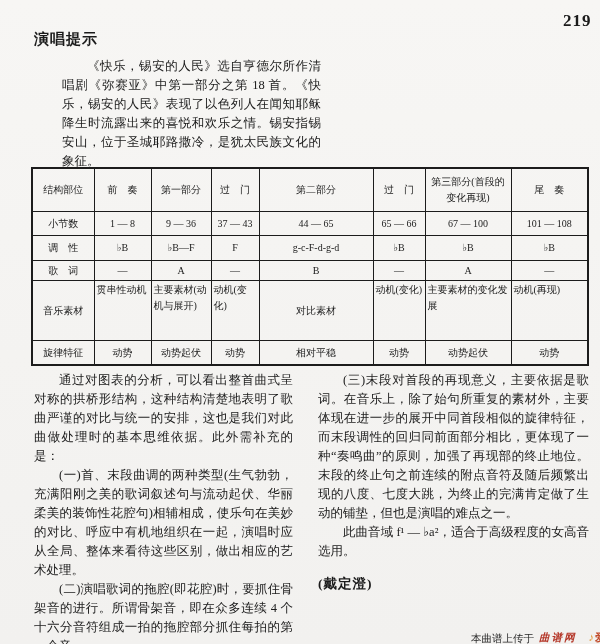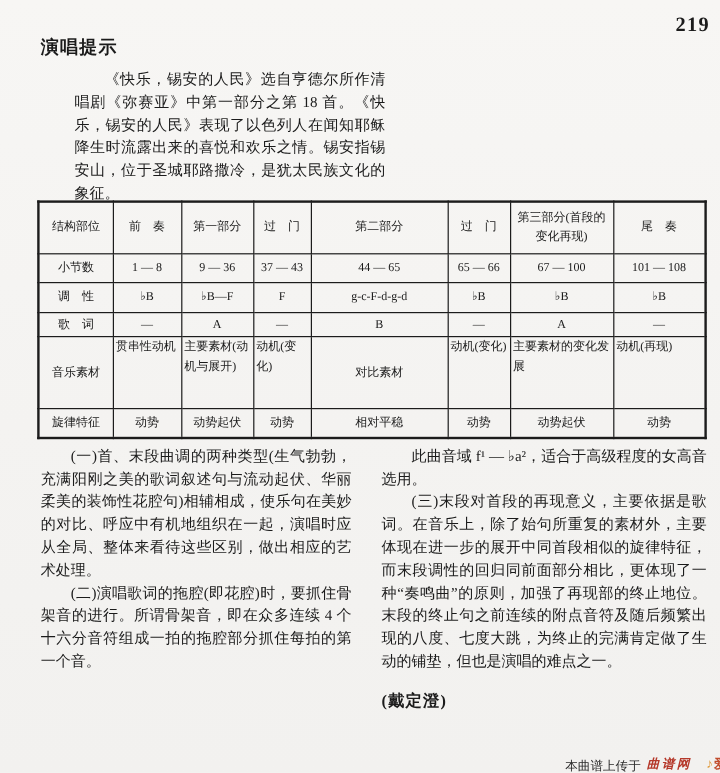--- a/index.html
+++ b/index.html
@@ -153,27 +153,28 @@
       <td>动势</td>
       <td>相对平稳</td>
       <td>动势</td>
       <td>动势起伏</td>
       <td>动势</td>
     </tr>
   </tbody>
     </table>
 
   <div class="textblock" id="body-left">
+    <p>通过对图表的分析，可以看出整首曲式呈对称的拱桥形结构，这种结构清楚地表明了歌曲严谨的对比与统一的安排，这也是我们对此曲做处理时的基本思维依据。此外需补充的是：</p>
     <p>(一)首、末段曲调的两种类型(生气勃勃，充满阳刚之美的歌词叙述句与流动起伏、华丽柔美的装饰性花腔句)相辅相成，使乐句在美妙的对比、呼应中有机地组织在一起，演唱时应从全局、整体来看待这些区别，做出相应的艺术处理。</p>
     <p>(二)演唱歌词的拖腔(即花腔)时，要抓住骨架音的进行。所谓骨架音，即在众多连续 4 个十六分音符组成一拍的拖腔部分抓住每拍的第一个音。</p>
   </div>
 
   <div class="textblock" id="body-right">
+    <p>(三)末段对首段的再现意义，主要依据是歌词。在音乐上，除了始句所重复的素材外，主要体现在进一步的展开中同首段相似的旋律特征，而末段调性的回归同前面部分相比，更体现了一种“奏鸣曲”的原则，加强了再现部的终止地位。末段的终止句之前连续的附点音符及随后频繁出现的八度、七度大跳，为终止的完满肯定做了生动的铺垫，但也是演唱的难点之一。</p>
     <p>此曲音域 f¹ — ♭a²，适合于高级程度的女高音选用。</p>
-    <p>(三)末段对首段的再现意义，主要依据是歌词。在音乐上，除了始句所重复的素材外，主要体现在进一步的展开中同首段相似的旋律特征，而末段调性的回归同前面部分相比，更体现了一种“奏鸣曲”的原则，加强了再现部的终止地位。末段的终止句之前连续的附点音符及随后频繁出现的八度、七度大跳，为终止的完满肯定做了生动的铺垫，但也是演唱的难点之一。</p>
   </div>
 
   <div class="signature">(戴定澄)</div>
 
   <div class="watermark">
     <span class="wm-prefix">本曲谱上传于</span>
     <span class="wm-logo">
       <span class="wm-top">曲谱网</span>
       <span class="wm-bottom">
         <span class="note-icon">♪</span>

